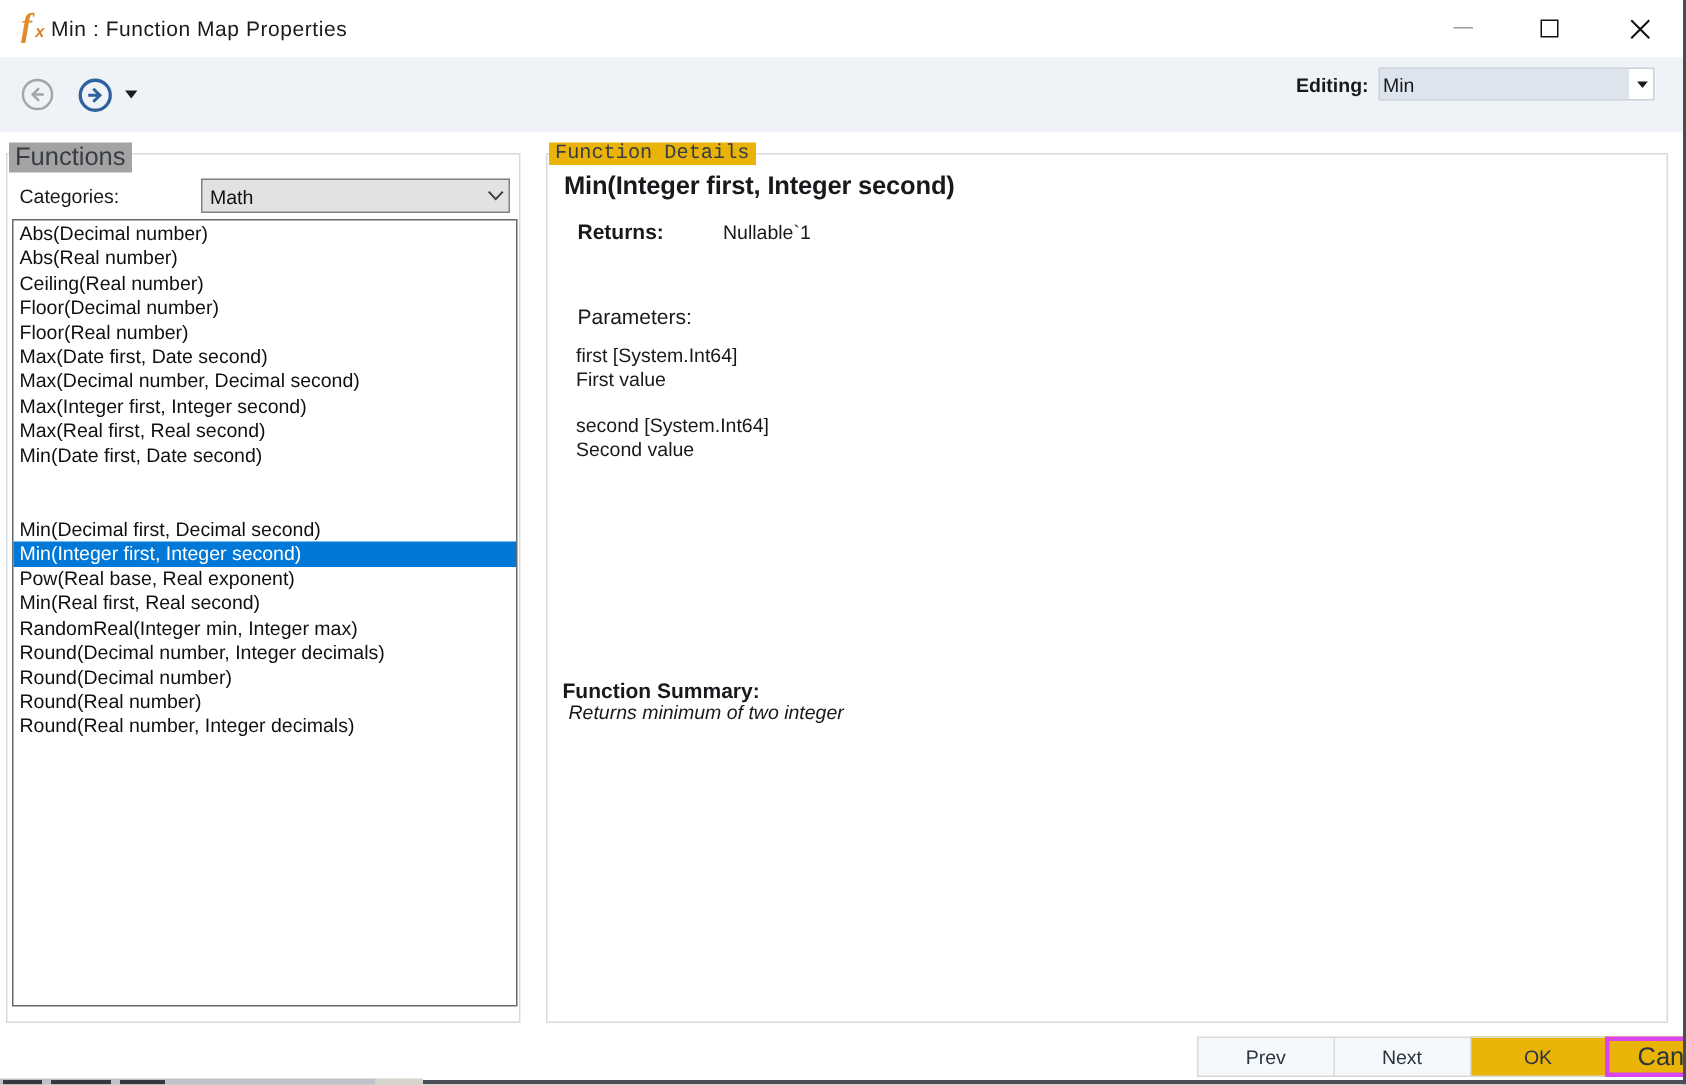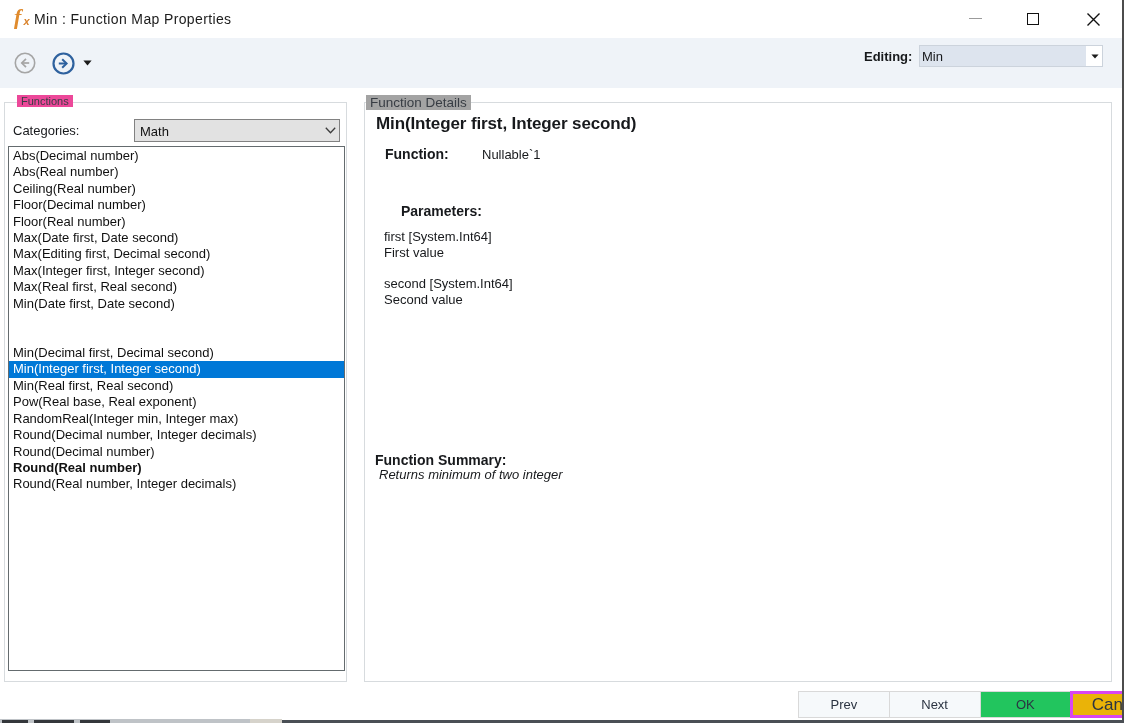--- a/index.html
+++ b/index.html
@@ -42,69 +42,69 @@
 
 <div class="abs" style="left:864px;top:49px;font-size:13px;font-weight:bold;color:#17191c;">Editing:</div>
 <div class="abs" style="left:919px;top:45px;width:184px;height:22px;background:#dde4ee;border:1px solid #ccd3dc;"></div>
 <div class="abs" style="left:922px;top:49px;font-size:13px;color:#17191c;">Min</div>
 <div class="abs" style="left:1086px;top:46px;width:16px;height:20px;background:#ffffff;"></div>
 <svg class="abs" style="left:1090.5px;top:54px;" width="8" height="5" viewBox="0 0 8 5">
   <path d="M0.4 0.4 L7.6 0.4 L4 4.6 Z" fill="#1b1b1b"></path>
 </svg>
 
 <div class="abs" style="left:4px;top:102px;width:343px;height:580px;border:1px solid #d7dbde;"></div>
-<div class="abs" style="left:17px;top:95px;background:#ec4899;padding:0 4px;font-size:11px;color:#383d44;">Functions</div>
+<div class="abs" style="left:6px;top:95px;background:#a3a3a3;padding:0 4px;font-size:17px;color:#383d44;">Functions</div>
 
 <div class="abs" style="left:13px;top:123px;font-size:13px;color:#17191c;">Categories:</div>
 
 <div class="abs" style="left:134px;top:119px;width:206px;height:23px;background:#e2e2e2;border:1px solid #818181;"></div>
 <div class="abs" style="left:140px;top:124px;font-size:13px;color:#111;">Math</div>
 <svg class="abs" style="left:325px;top:126.5px;" width="11" height="7" viewBox="0 0 11 7">
   <path d="M0.8 0.8 L5.5 5.8 L10.2 0.8" fill="none" stroke="#3c3c3c" stroke-width="1.3"></path>
 </svg>
 
 <div class="abs" style="left:8px;top:146px;width:337px;height:525px;background:#fff;border:1px solid #646b6e;"></div>
 <div class="abs" style="left:9px;top:148px;width:335px;font-size:13px;line-height:16.4px;color:#101010;white-space:nowrap;">
   <div style="padding-left:4px;">Abs(Decimal number)</div>
   <div style="padding-left:4px;">Abs(Real number)</div>
   <div style="padding-left:4px;">Ceiling(Real number)</div>
   <div style="padding-left:4px;">Floor(Decimal number)</div>
   <div style="padding-left:4px;">Floor(Real number)</div>
   <div style="padding-left:4px;">Max(Date first, Date second)</div>
-  <div style="padding-left:4px;">Max(Editing first, Decimal second)</div>
+  <div style="padding-left:4px;">Max(Decimal number, Decimal second)</div>
   <div style="padding-left:4px;">Max(Integer first, Integer second)</div>
   <div style="padding-left:4px;">Max(Real first, Real second)</div>
   <div style="padding-left:4px;">Min(Date first, Date second)</div>
   <div style="padding-left:4px;margin-top:33px;">Min(Decimal first, Decimal second)</div>
   <div style="padding-left:4px;background:#0078d7;color:#ffffff;">Min(Integer first, Integer second)</div>
+  <div style="padding-left:4px;">Pow(Real base, Real exponent)</div>
   <div style="padding-left:4px;">Min(Real first, Real second)</div>
-  <div style="padding-left:4px;">Pow(Real base, Real exponent)</div>
   <div style="padding-left:4px;">RandomReal(Integer min, Integer max)</div>
   <div style="padding-left:4px;">Round(Decimal number, Integer decimals)</div>
   <div style="padding-left:4px;">Round(Decimal number)</div>
-  <div style="padding-left:4px;font-weight:bold;">Round(Real number)</div>
+  <div style="padding-left:4px;">Round(Real number)</div>
   <div style="padding-left:4px;">Round(Real number, Integer decimals)</div>
 </div>
 
 <div class="abs" style="left:364px;top:102px;width:748px;height:580px;border:1px solid #d7dbde;"></div>
-<div class="abs" style="left:366px;top:95px;background:#a3a3a3;padding:0 4px;font-size:13.5px;color:#383d44;">Function Details</div>
+<div class="abs" style="left:366px;top:95px;background:#eab308;padding:0 4px;font-size:13.5px;color:#383d44;font-family:Liberation Mono, monospace;">Function Details</div>
 
 <div class="abs" style="left:376px;top:114px;font-size:17px;letter-spacing:-0.12px;font-weight:bold;color:#17191c;">Min(Integer first, Integer second)</div>
-<div class="abs" style="left:385px;top:146px;font-size:14px;font-weight:bold;color:#17191c;">Function:</div>
+<div class="abs" style="left:385px;top:146px;font-size:14px;font-weight:bold;color:#17191c;">Returns:</div>
 <div class="abs" style="left:482px;top:147px;font-size:13px;color:#17191c;">Nullable`1</div>
-<div class="abs" style="left:385px;top:203px;font-size:14px;font-weight:bold;color:#17191c;margin-left:16px;">Parameters:</div>
+<div class="abs" style="left:385px;top:203px;font-size:14px;font-weight:normal;color:#17191c;">Parameters:</div>
 <div class="abs" style="left:384px;top:228.5px;font-size:13px;line-height:16px;color:#17191c;">first [System.Int64]<br>First value</div>
 <div class="abs" style="left:384px;top:275.5px;font-size:13px;line-height:16px;color:#17191c;">second [System.Int64]<br>Second value</div>
 <div class="abs" style="left:375px;top:452px;font-size:14px;font-weight:bold;color:#17191c;">Function Summary:</div>
 <div class="abs" style="left:379px;top:466.5px;font-size:13px;font-style:italic;color:#17191c;">Returns minimum of two integer</div>
 
 <div class="abs" style="left:798px;top:691px;width:368px;height:27px;display:flex;">
   <div style="flex:1;border:1px solid #d9d9d9;border-right:none;background:#f6f9fb;font-size:13px;color:#2b3442;display:flex;align-items:center;justify-content:center;">Prev</div>
   <div style="flex:1;border:1px solid #d9d9d9;border-right:none;background:#f6f9fb;font-size:13px;color:#2b3442;display:flex;align-items:center;justify-content:center;">Next</div>
-  <div style="flex:1;border:1px solid #d9d9d9;border-right:none;background:#22c55e;font-size:13px;color:#2b3442;display:flex;align-items:center;justify-content:center;">OK</div>
+  <div style="flex:1;border:1px solid #d9d9d9;border-right:none;background:#eab308;font-size:13px;color:#2b3442;display:flex;align-items:center;justify-content:center;">OK</div>
   <div style="flex:1;border:3px solid #d946ef;background:#eab308;font-size:17px;color:#2b3442;display:flex;align-items:center;justify-content:center;">Cancel</div>
 </div>
 
 <div class="abs" style="left:1122px;top:0;width:2px;height:723px;background:#4c4c4c;"></div>
 <div class="abs" style="left:0;top:720px;width:1124px;height:3px;background:#4a4f55;"></div>
 <div class="abs" style="left:0;top:719px;width:250px;height:4px;background:#bfc3c7;overflow:hidden;">
   <div style="position:absolute;left:2px;top:1px;width:26px;height:3px;background:#34373b;"></div>
   <div style="position:absolute;left:34px;top:1px;width:40px;height:3px;background:#34373b;"></div>
   <div style="position:absolute;left:80px;top:1px;width:30px;height:3px;background:#34373b;"></div>
 </div>

